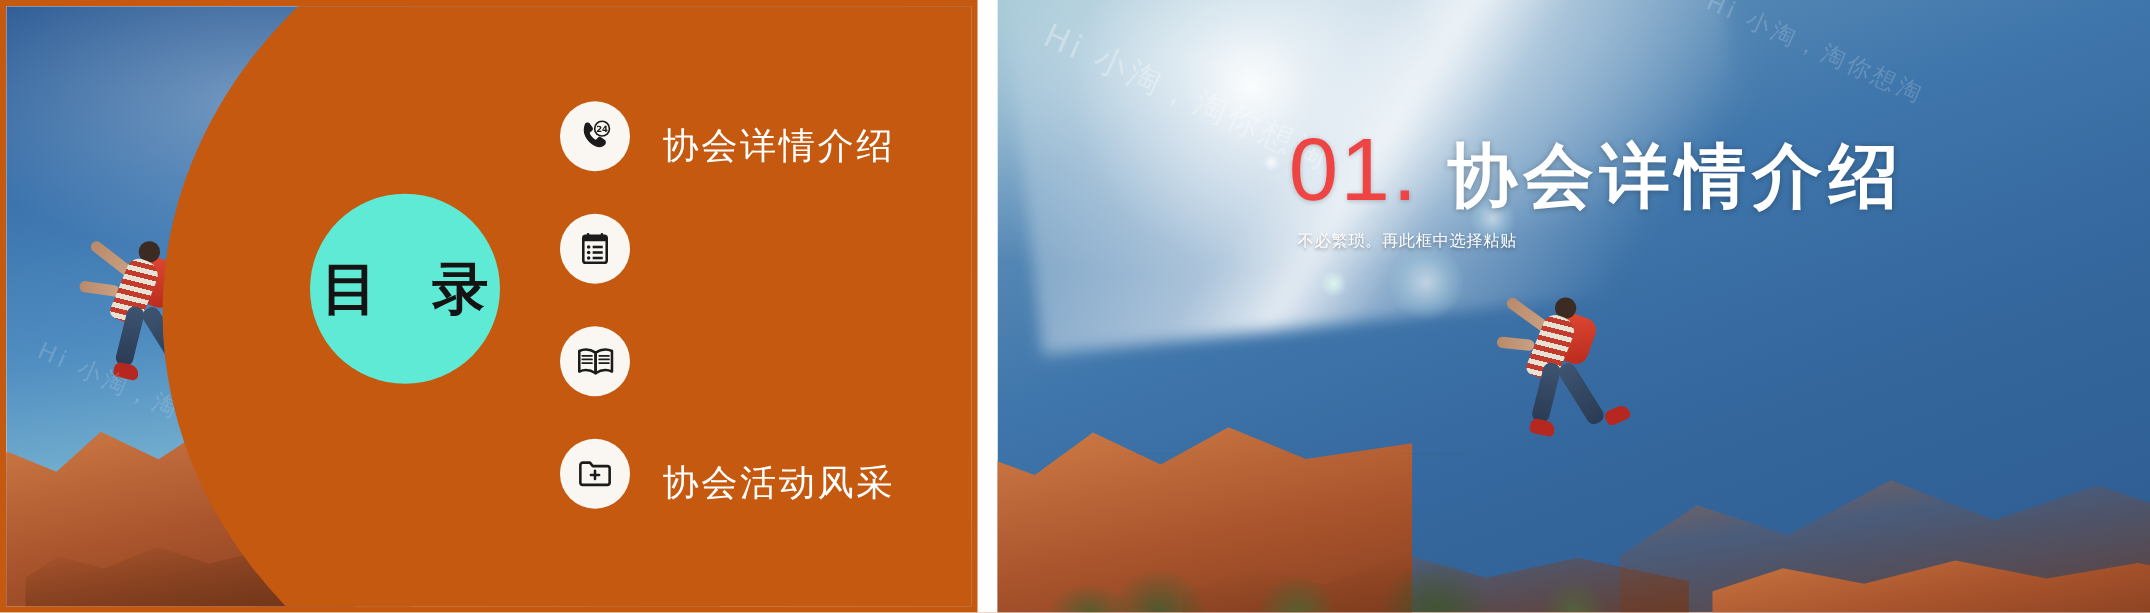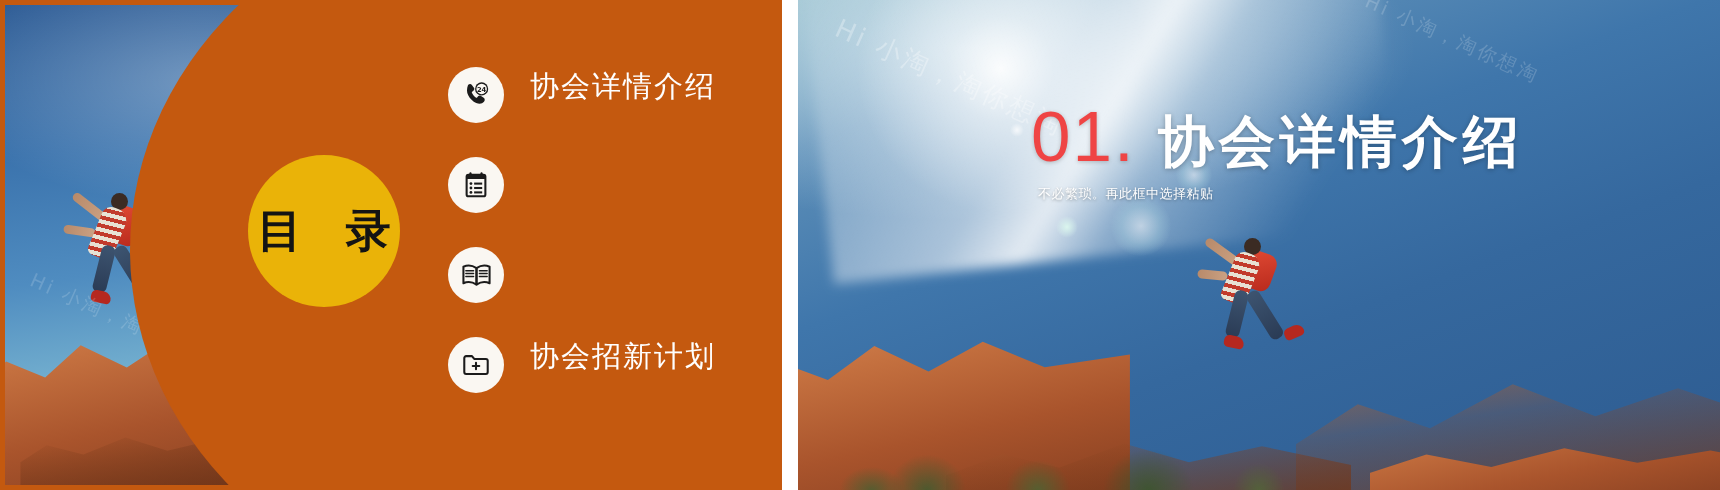--- a/index.html
+++ b/index.html
@@ -131,37 +131,37 @@
     position: absolute; left: 125px; top: -120px;
     width: 900px; height: 730px;
     background: #C4590F;
     border-radius: 420px 0 0 420px / 365px 0 0 365px;
   }
   .toc-circle {
     position: absolute;
     left: 243px; top: 150px;
     width: 152px; height: 152px;
     border-radius: 50%;
-    background: #eab308;
+    background: #5eead4;
     display: flex; align-items: center; justify-content: center;
     box-shadow: 0 0 0 0 rgba(0,0,0,0);
   }
   .toc-circle-label {
     font-size: 45px; font-weight: bold; color: #141414;
     letter-spacing: 14px; text-indent: 14px;
     font-family: "DejaVu Sans", "Liberation Sans", sans-serif;
     white-space: nowrap;
   }
 
   .toc-list {
     position: absolute; left: 443px; top: 62px;
     width: 330px;
     display: flex; flex-direction: column; gap: 20px;
   }
-  .toc-item { display: flex; align-items: flex-start; gap: 26px; height: 70px; }
+  .toc-item { display: flex; align-items: flex-end; gap: 26px; height: 70px; }
   .toc-bullet {
     width: 56px; height: 56px; flex: 0 0 56px;
     border-radius: 50%; background: #FAF7F2;
     display: flex; align-items: center; justify-content: center;
   }
   .toc-bullet svg { display: block; }
   .toc-label {
     font-size: 29px; color: #FFFFFF; letter-spacing: 2px;
     font-family: "DejaVu Sans", "Liberation Sans", sans-serif;
     white-space: nowrap;
@@ -289,21 +289,21 @@
         </span>
       </div>
 
       <div class="toc-item">
         <span class="toc-bullet">
           <svg width="30" height="30" viewBox="0 0 32 32" fill="none">
             <path d="M3.5 8.5a2 2 0 012-2h6.2l2.4 3h12.4a2 2 0 012 2v12a2 2 0 01-2 2H5.5a2 2 0 01-2-2v-15z" stroke="#1b1b1b" stroke-width="2.2" fill="none" stroke-linejoin="round"></path>
             <path d="M16 13.5v7M12.5 17h7" stroke="#1b1b1b" stroke-width="2.2" stroke-linecap="round"></path>
           </svg>
         </span>
-        <span class="toc-label">协会招新计划</span>
+        <span class="toc-label">协会活动风采</span>
       </div>
 
     </div>
   </div>
 
   <div class="slide slide-section">
 
     <div class="photo sec-photo">
       <div class="sun-streak"></div>
       <div class="lens-flare f1"></div>

